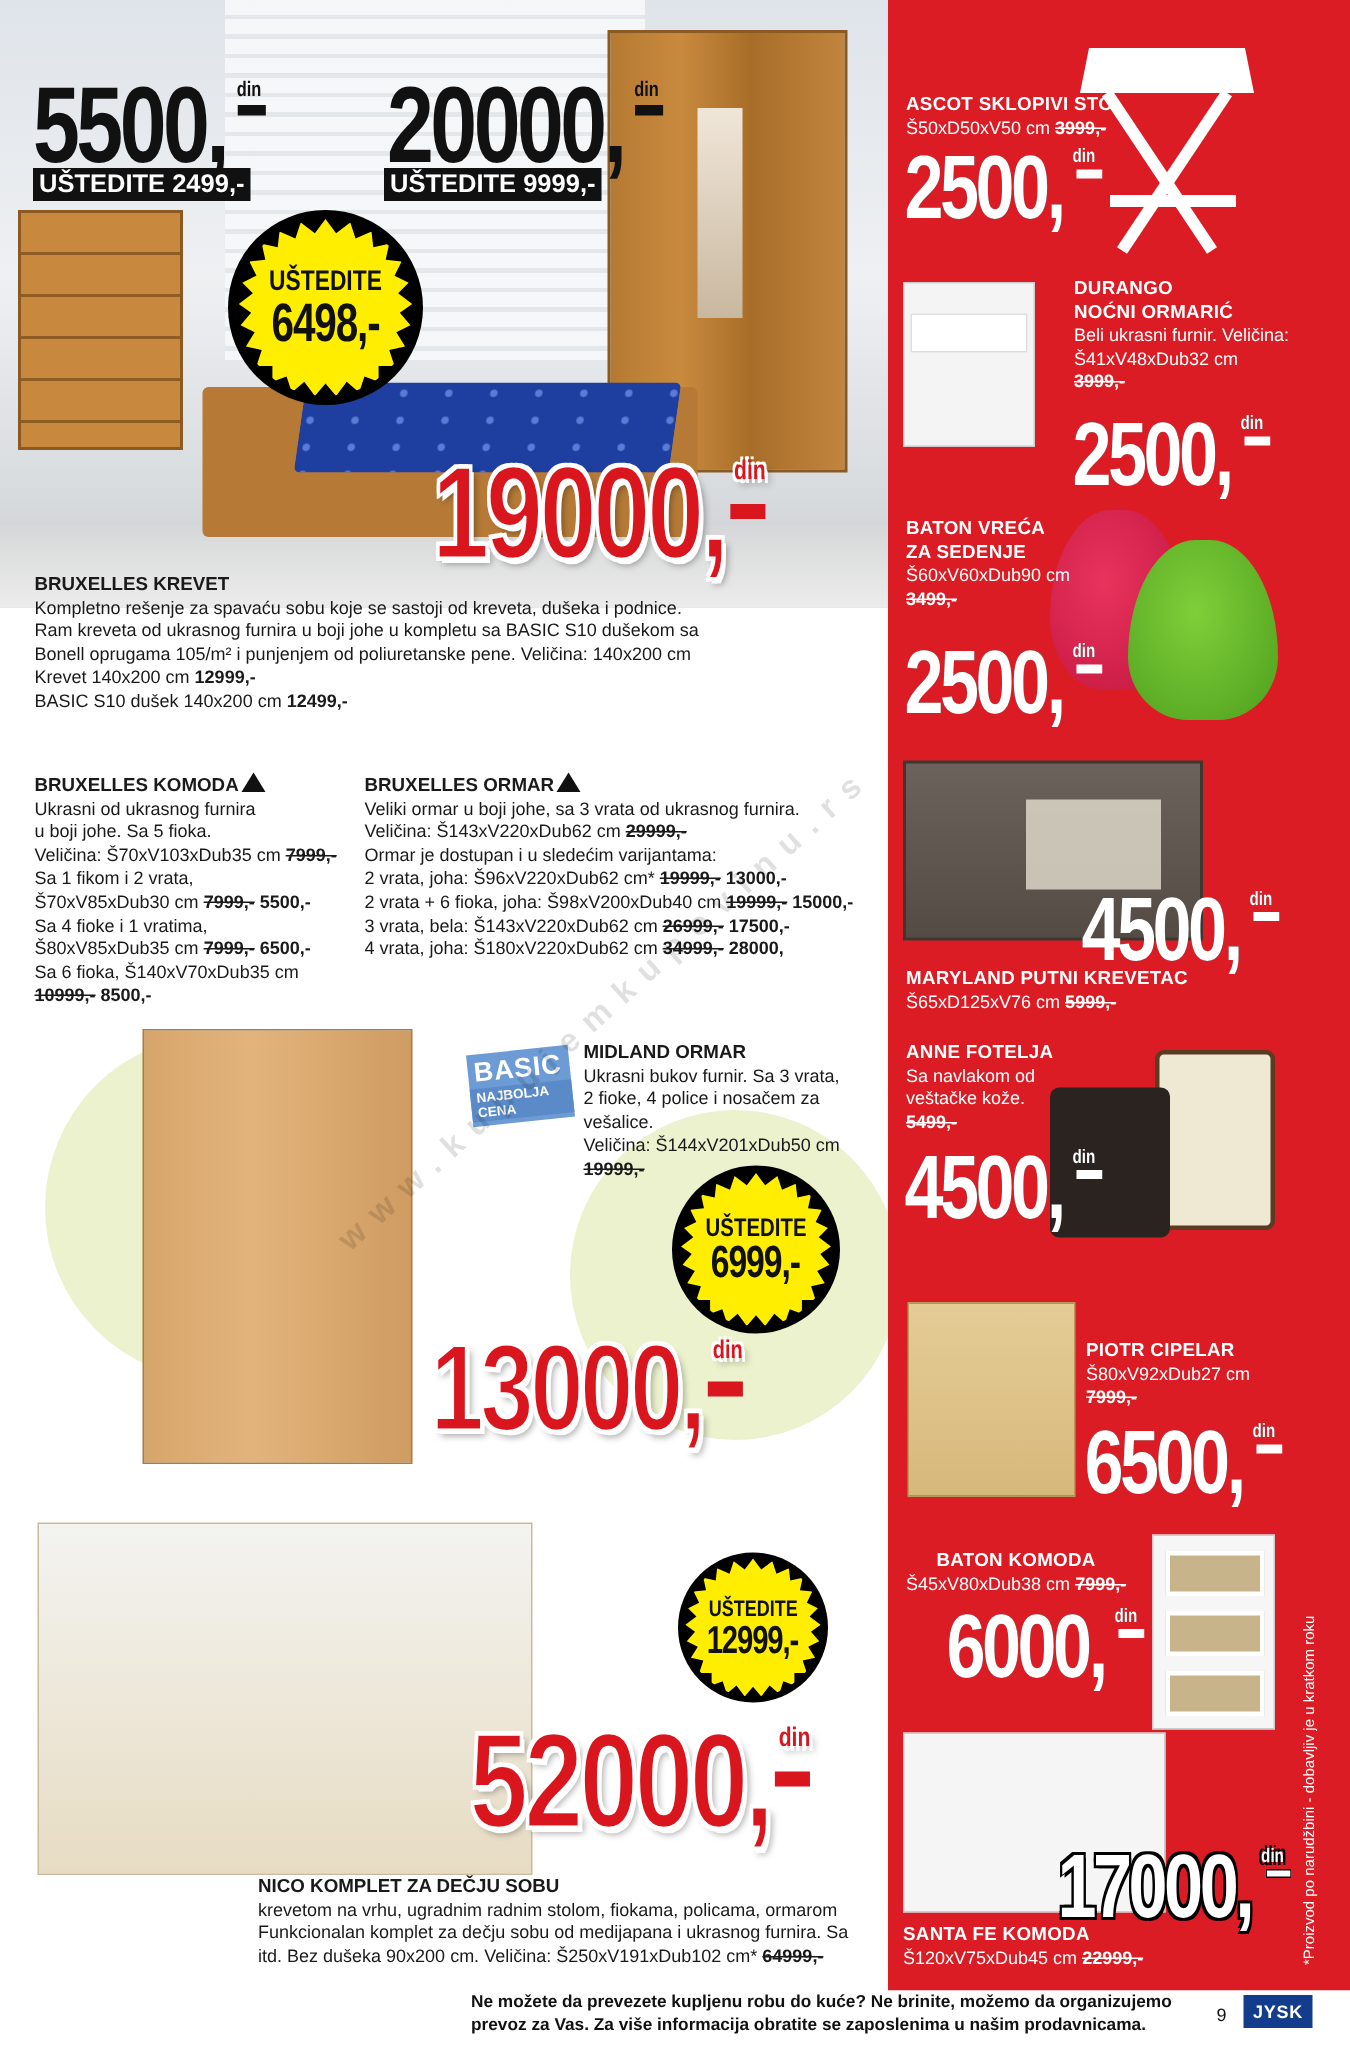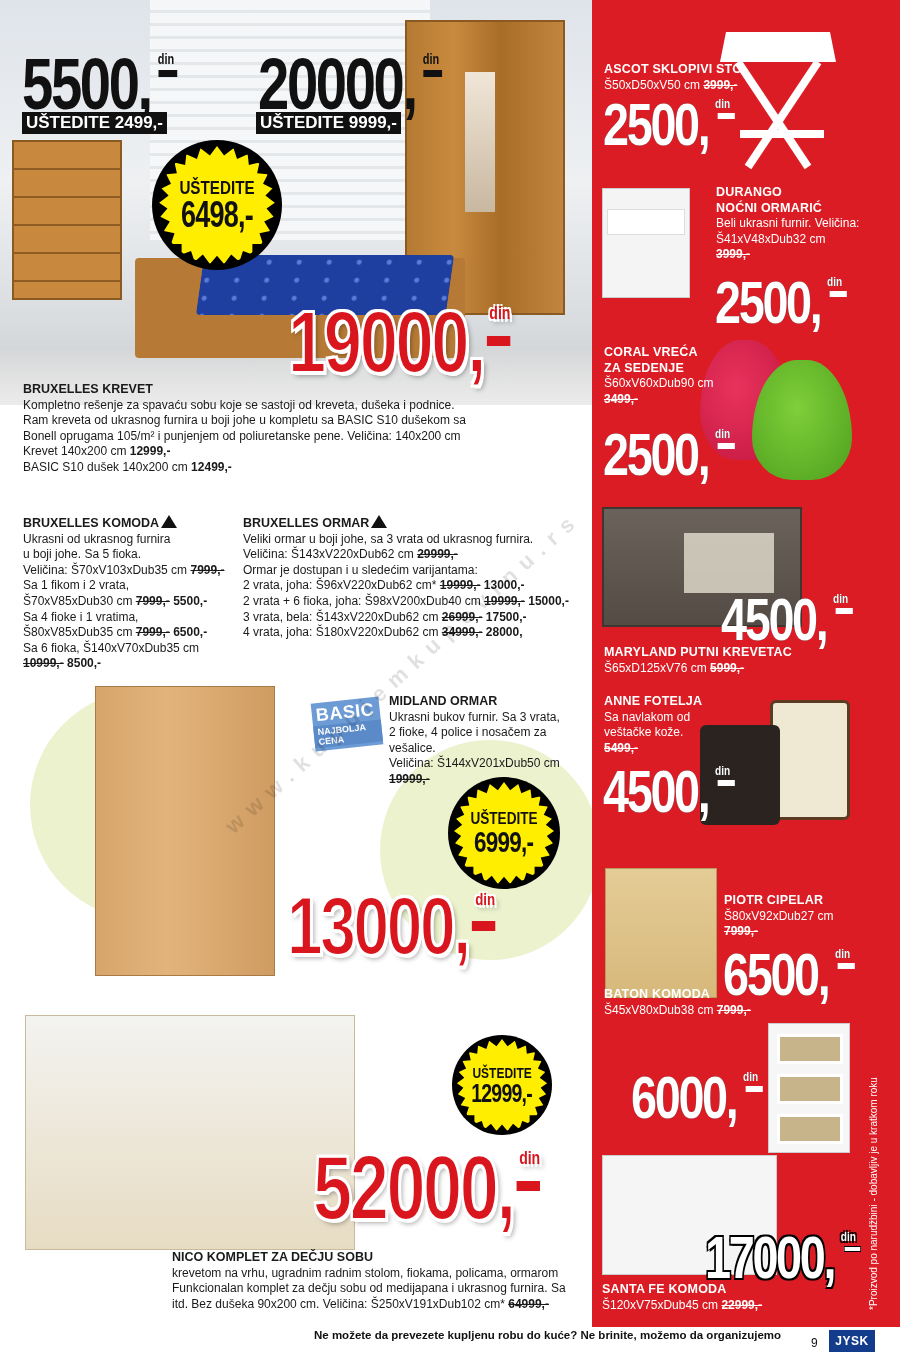--- a/index.html
+++ b/index.html
@@ -240,21 +240,21 @@
   </div>
   <div class="big-price price-white" style="left:715px;top:273px;font-size:60px;">
     <span>2500,</span>
     <span class="din" style="right:-28px;top:2px;font-size:13px;">din</span>
     <span class="dash" style="background:#fff;top:18px;width:22px;height:6px;"></span>
   </div>
 
   <div class="beanbag-red"></div>
   <div class="beanbag-green"></div>
   <div class="rdesc" style="left:604px;top:345px;">
-    <div class="title">CORAL VREĆA</div>
+    <div class="title">BATON VREĆA</div>
     <div class="title">ZA SEDENJE</div>
     <div>Š60xV60xDub90 cm</div>
     <div><s>3499,-</s></div>
   </div>
   <div class="big-price price-white" style="left:603px;top:425px;font-size:60px;">
     <span>2500,</span>
     <span class="din" style="right:-28px;top:2px;font-size:13px;">din</span>
     <span class="dash" style="background:#fff;top:18px;width:22px;height:6px;"></span>
   </div>
 
@@ -295,21 +295,21 @@
     <span>6500,</span>
     <span class="din" style="right:-28px;top:2px;font-size:13px;">din</span>
     <span class="dash" style="background:#fff;top:18px;width:22px;height:6px;"></span>
   </div>
 
   <div class="baton">
     <div class="dr" style="top:10px;"></div>
       <div class="dr" style="top:50px;"></div>
       <div class="dr" style="top:90px;"></div>
   </div>
-  <div class="rdesc" style="left:604px;top:987px;">
+  <div class="rdesc" style="left:604px;top:1033px;text-align:center;">
     <div class="title">BATON KOMODA</div>
     <div><span>Š45xV80xDub38 cm</span> <s>7999,-</s></div>
   </div>
   <div class="big-price price-white" style="left:631px;top:1068px;font-size:60px;">
     <span>6000,</span>
     <span class="din" style="right:-28px;top:2px;font-size:13px;">din</span>
     <span class="dash" style="background:#fff;top:18px;width:22px;height:6px;"></span>
   </div>
 
   <div class="santafe"></div>
@@ -321,17 +321,18 @@
   <div class="rdesc" style="left:602px;top:1282px;">
     <div class="title">SANTA FE KOMODA</div>
     <div><span>Š120xV75xDub45 cm</span> <s>22999,-</s></div>
   </div>
 
   <div class="vertical-note">*Proizvod po narudžbini - dobavljiv je u kratkom roku</div>
 
   <div class="footer">
     <div class="f-text">
       <div>Ne možete da prevezete kupljenu robu do kuće? Ne brinite, možemo da organizujemo</div>
+      <div>prevoz za Vas. Za više informacija obratite se zaposlenima u našim prodavnicama.</div>
     </div>
     <div class="page-num">9</div>
     <div class="jysk-logo">JYSK</div>
   </div>
 </div>
 
 </body></html>

